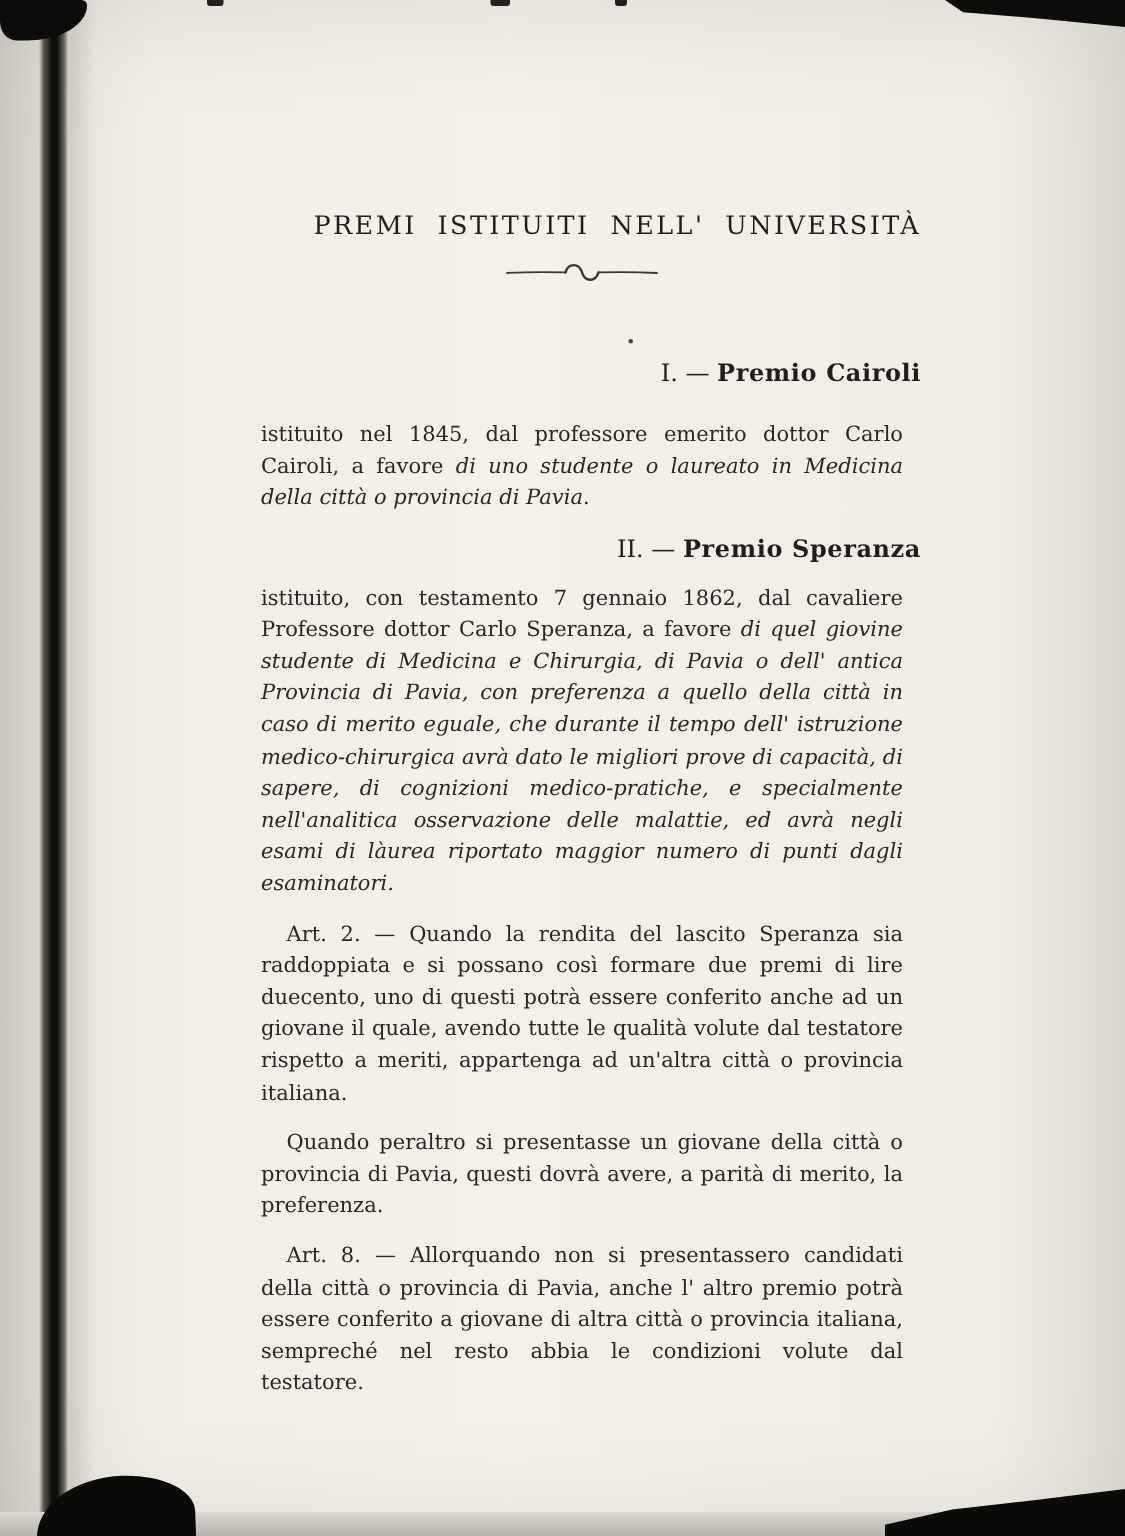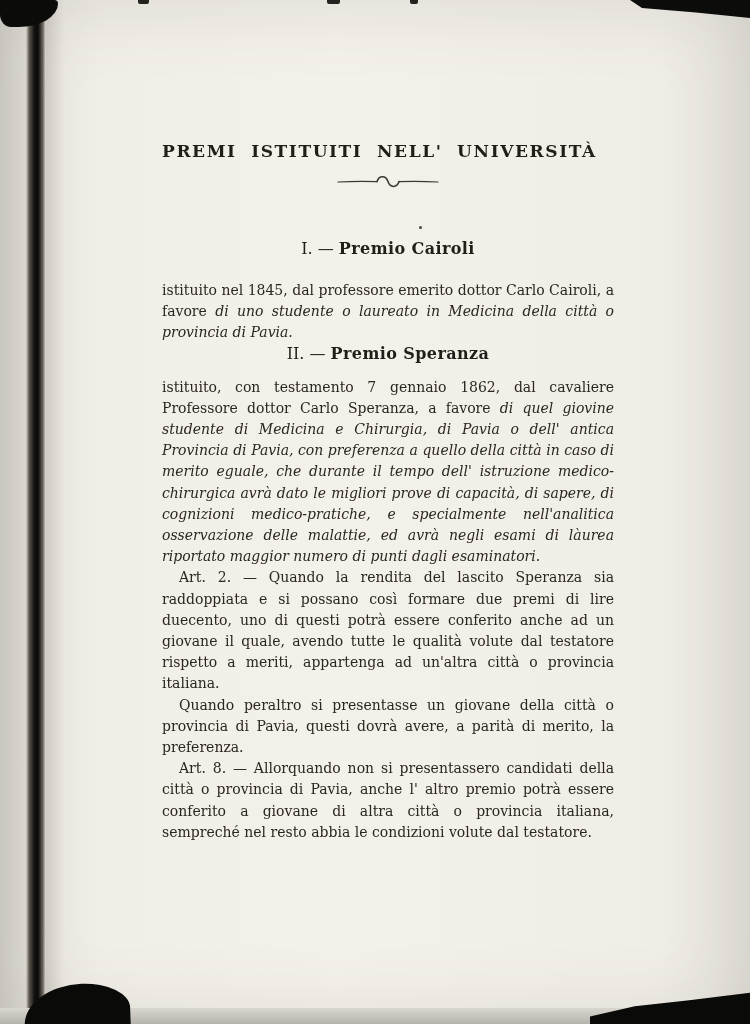--- a/index.html
+++ b/index.html
@@ -37,32 +37,32 @@
   .bl { position:absolute; left:24px; bottom:-2px; width:106px; height:42px; background:#0a0a09;
         border-radius:55% 45% 0 0 / 95% 60% 0 0; transform:rotate(-2deg); }
   .br { position:absolute; right:0; bottom:0; width:160px; height:34px; background:#0a0a09;
         clip-path:polygon(0 78%,28% 48%,62% 30%,100% 8%,100% 100%,0 100%); }
   .inkdot { position:absolute; left:419px; top:226px; width:3px; height:3px;
             border-radius:50%; background:#45423c; }
 
   
   .content { position:absolute; left:162px; top:0; width:452px; color:var(--ink); }
   .title {
-    margin:141px 0 0; text-align:left;
-    font-size:17px; font-weight:bold; letter-spacing:1.6px; word-spacing:7px;
+    margin:141px 0 0; text-align:right;
+    font-size:17px; font-weight:normal; letter-spacing:1.6px; word-spacing:7px;
     white-space:nowrap; color:#211e1a;
   }
   .ornament { margin-top:12px; text-align:center; height:16px; }
-  .heading { margin:0; text-align:center; font-size:16px; font-weight:normal; color:#211e1a; }
+  .heading { margin:0; text-align:right; font-size:16px; font-weight:normal; color:#211e1a; }
   .heading-first { margin-top:50px; }
   .heading-second { }
   .hname { font-weight:bold; letter-spacing:.4px; }
   .body-block { margin-top:22px; }
   .body-block-2 { margin-top:14px; }
-  .para { margin:0; font-size:14px; line-height:21.2px; text-align:justify; color:var(--ink); }
+  .para { margin:12px; font-size:14px; line-height:21.2px; text-align:justify; color:var(--ink); }
   .para.indent { text-indent:17px; }
   .it { font-style:italic; }
 </style>
 </head>
 <body>
 
 <div id="scan">
 
   <div class="gutter"></div>
   <div class="margin-shade"></div>

